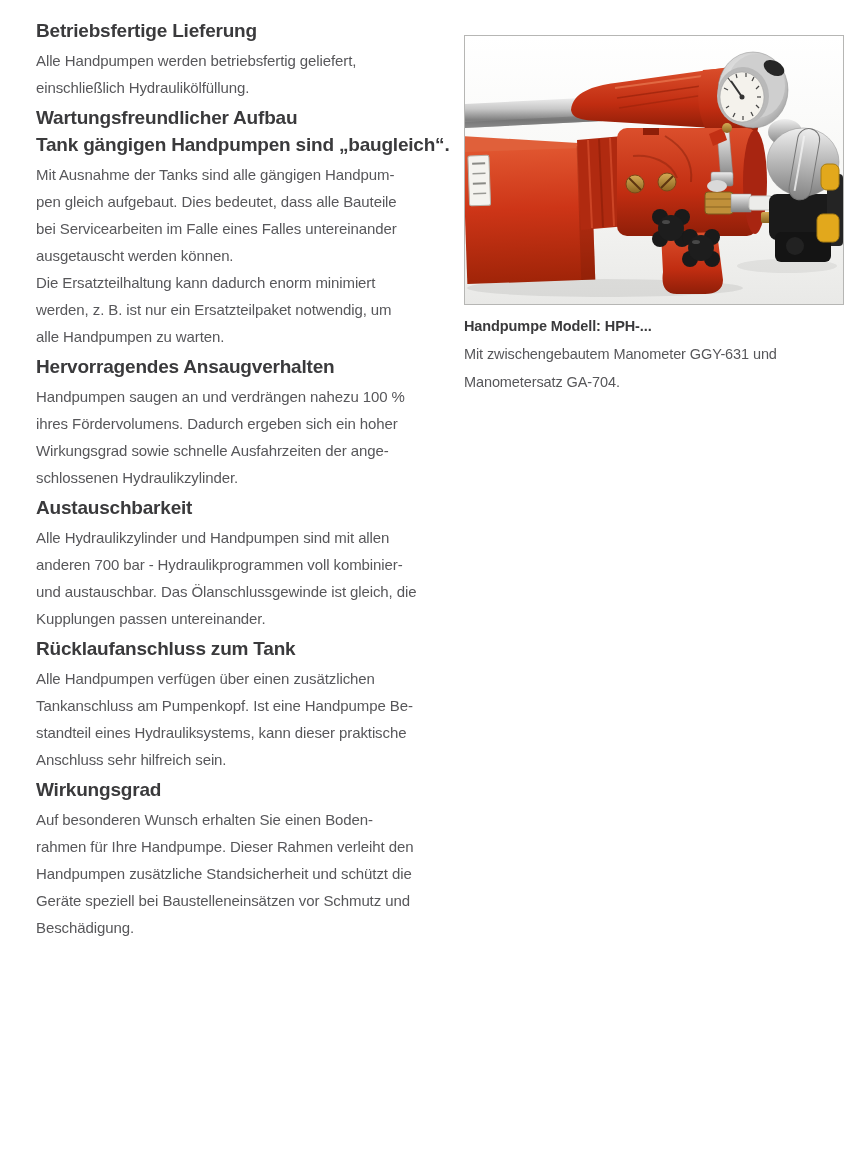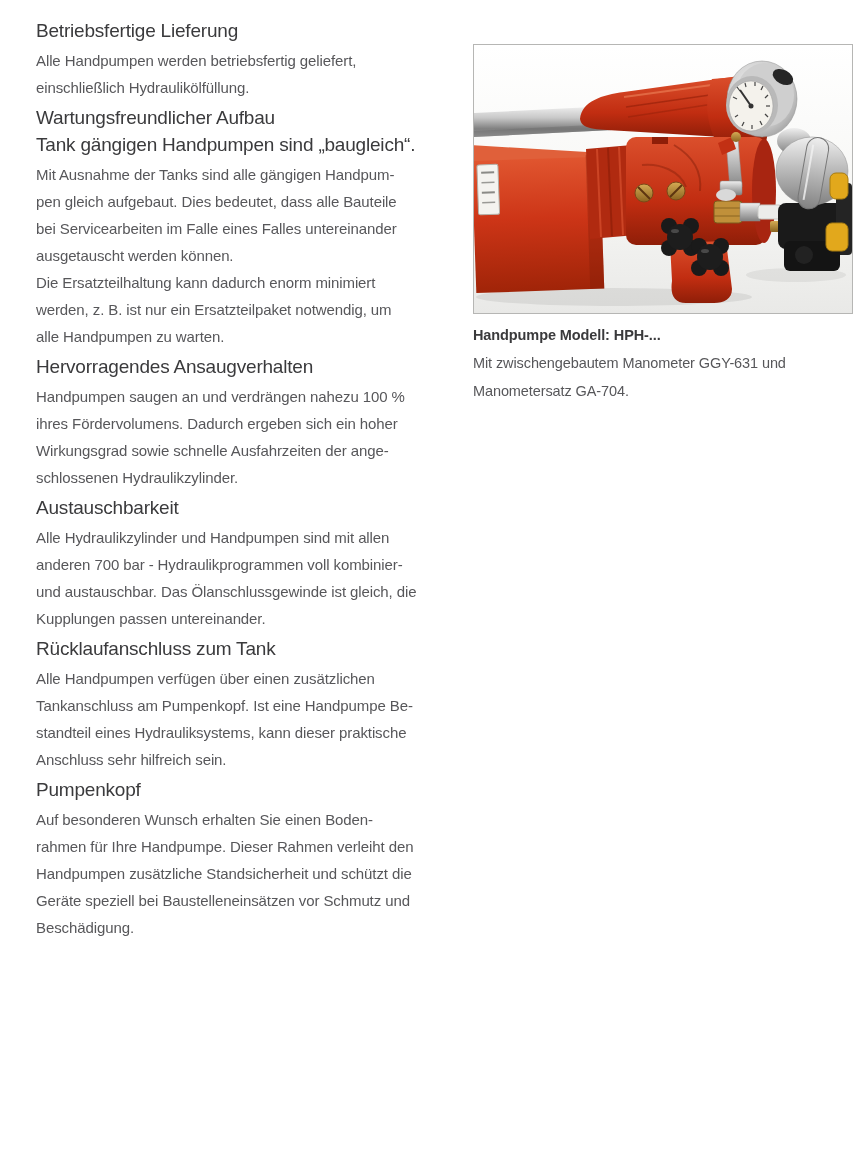--- a/index.html
+++ b/index.html
@@ -3,21 +3,21 @@
 <meta charset="utf-8">
 <style>
   html,body{margin:0;padding:0;}
   body{
     width:866px;height:1160px;position:relative;overflow:hidden;
     background:#ffffff;
     font-family:"Liberation Sans", sans-serif;
   }
   .text-col{position:absolute;left:36px;top:20px;width:416px;}
   .sec-heading{
-    font-size:19px;line-height:22px;font-weight:400;color:#3a3a3c;
+    font-size:19px;line-height:22px;font-weight:700;color:#3a3a3c;
     letter-spacing:-0.2px;margin:0 0 5px;
   }
   .sec-body{
     font-size:15px;line-height:27px;color:#57575a;letter-spacing:-0.1px;
     margin:0 0 6px;white-space:pre-line;
   }
   .figure-col{position:absolute;left:456px;top:27px;width:380px;}
   .photo-frame{
     width:378px;height:268px;border:1px solid #b6b6b4;background:#ffffff;
     overflow:hidden;
@@ -75,32 +75,32 @@
 
   <section>
     <h2 class="sec-heading">Rücklaufanschluss zum Tank</h2>
     <p class="sec-body">Alle Handpumpen verfügen über einen zusätzlichen
 Tankanschluss am Pumpenkopf. Ist eine Handpumpe Be-
 standteil eines Hydrauliksystems, kann dieser praktische
 Anschluss sehr hilfreich sein.</p>
   </section>
 
   <section>
-    <h2 class="sec-heading">Pumpenkopf</h2>
+    <h2 class="sec-heading">Wirkungsgrad</h2>
     <p class="sec-body">Auf besonderen Wunsch erhalten Sie einen Boden-
 rahmen für Ihre Handpumpe. Dieser Rahmen verleiht den
 Handpumpen zusätzliche Standsicherheit und schützt die
 Geräte speziell bei Baustelleneinsätzen vor Schmutz und
 Beschädigung.</p>
   </section>
 
 
 </div>
 
-<figure class="figure-col" style="margin:17px">
+<figure class="figure-col" style="margin:8px">
   <div class="photo-frame">
     <svg width="378" height="268" viewBox="0 0 378 268" xmlns="http://www.w3.org/2000/svg">
       <defs>
         <linearGradient id="bgGrad" x1="0" y1="0" x2="0" y2="1">
           <stop offset="0" stop-color="#ffffff"></stop>
             <stop offset="0.55" stop-color="#f7f7f5"></stop>
             <stop offset="1" stop-color="#e9e9e7"></stop>
         </linearGradient>
         <linearGradient id="redV" x1="0" y1="0" x2="0" y2="1">
           <stop offset="0" stop-color="#e0552f"></stop>

